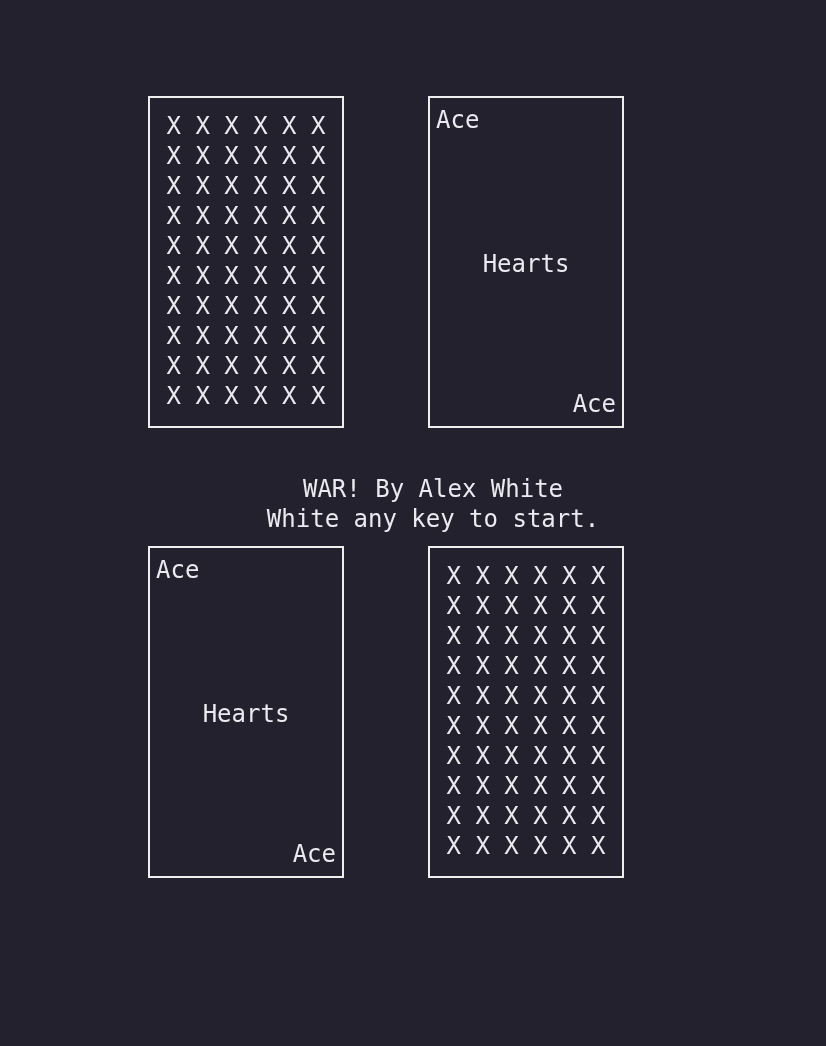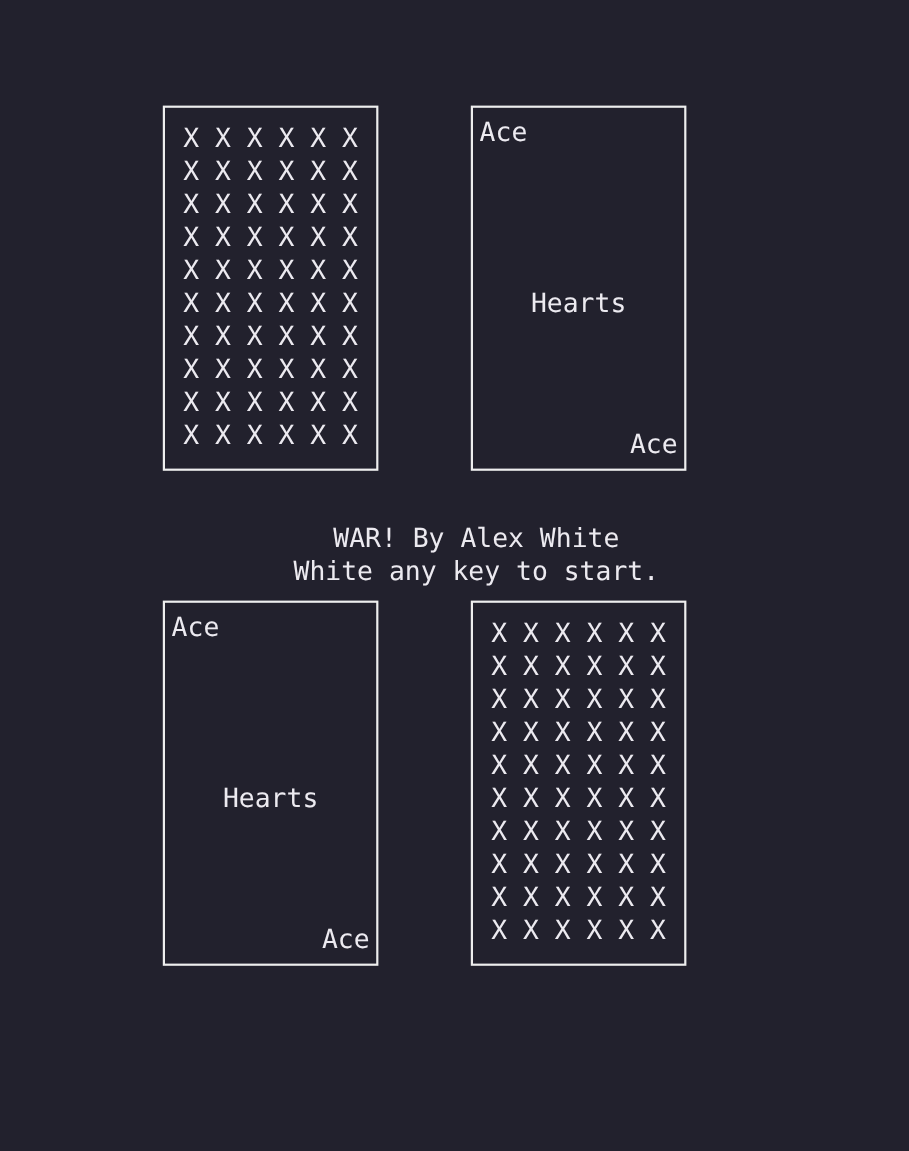--- a/index.html
+++ b/index.html
@@ -76,21 +76,21 @@
     left: 6px;
     top: 8px;
     font-size: 24px;
     line-height: 28px;
     white-space: pre;
   }
   .card-suit-center {
     position: absolute;
     left: 0;
     right: 0;
-    top: 164px;
+    top: 152px;
     text-align: center;
     font-size: 24px;
     line-height: 28px;
     white-space: pre;
   }
   .card-rank-bottom {
     position: absolute;
     right: 6px;
     bottom: 8px;
     font-size: 24px;

